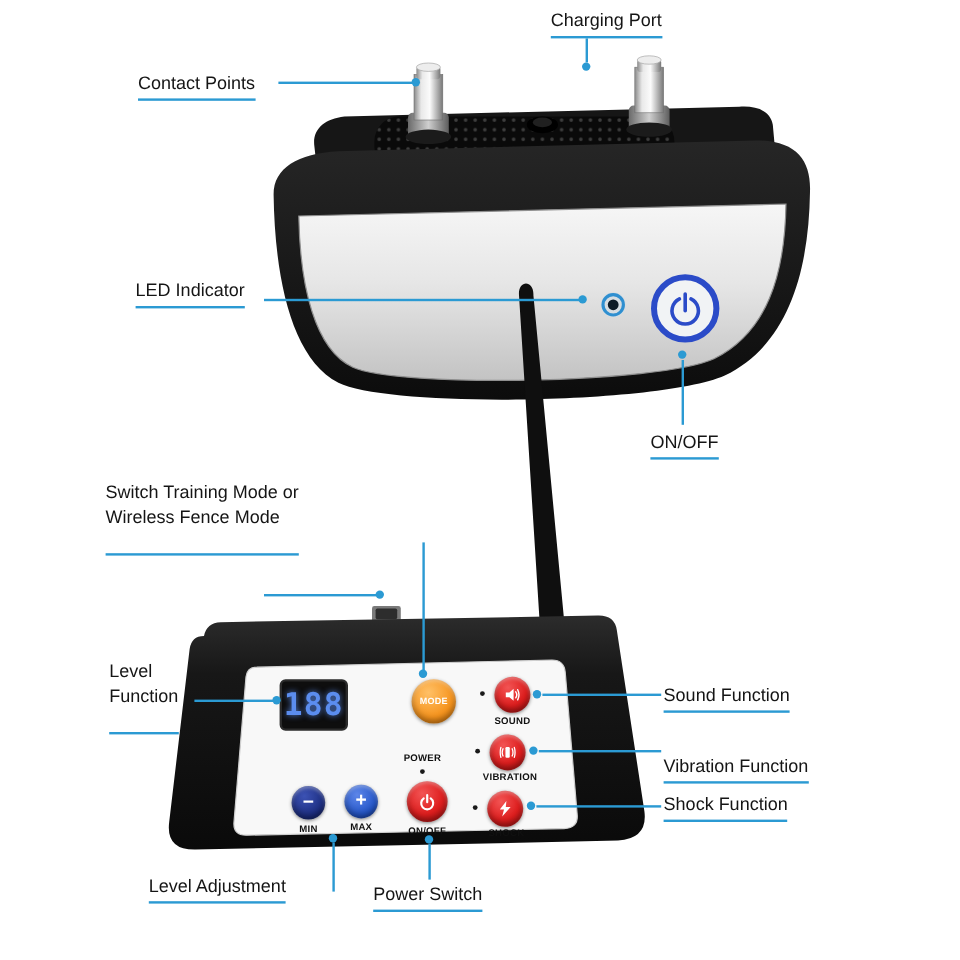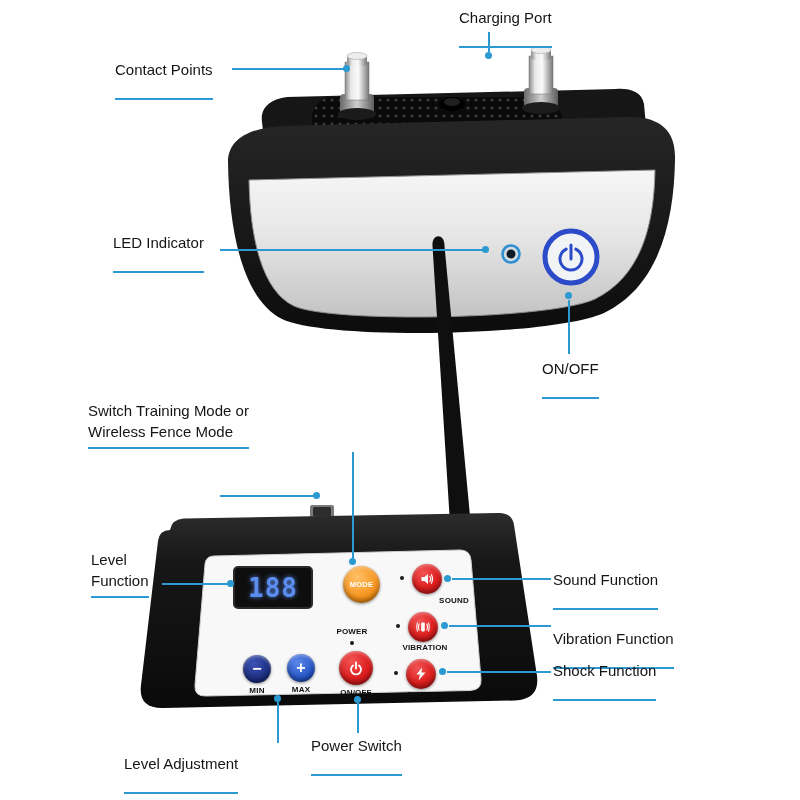--- a/index.html
+++ b/index.html
@@ -2,39 +2,39 @@
 <html style="--callout-blue: #2b9ad3; --label-text: #151515; --mode-orange: #f6941e; --button-red: #de1e1e; --min-navy: #1c2d80; --max-blue: #2355c9; --power-ring-blue: #2b4bc8; --display-digits: #5b8def;"><head>
 <meta charset="utf-8">
 <style>
   * { margin:0; padding:0; box-sizing:border-box; }
   html,body { background:#fff; }
   body { width:800px; height:800px; font-family:"Liberation Sans", sans-serif; }
   .stage { position:relative; width:800px; height:800px; background:#ffffff; overflow:hidden; }
   .art { position:absolute; left:0; top:0; }
 
   .label { position:absolute; color:var(--label-text,#151515); font-size:15px; line-height:21px; white-space:nowrap; }
-  .label .ul { display:inline-block; border-bottom:2px solid var(--callout-blue,#2b9ad3); padding-bottom:18px; }
-  .label.ul-block { border-bottom:2px solid var(--callout-blue,#2b9ad3); padding-bottom:5px; }
+  .label .ul { display:inline-block; border-bottom:2px solid var(--callout-blue,#2b9ad3); padding-bottom:2px; }
+  .label.ul-block { border-bottom:2px solid var(--callout-blue,#2b9ad3); padding-bottom:19px; }
 
   .hline, .vline { position:absolute; background:var(--callout-blue,#2b9ad3); }
   .hline { height:2px; } .vline { width:2px; }
   .dot { position:absolute; width:7px; height:7px; border-radius:50%; background:var(--callout-blue,#2b9ad3); }
 
   .btn { position:absolute; border-radius:50%; display:flex; align-items:center; justify-content:center; color:#fff;
          box-shadow: inset 0 -3px 5px rgba(0,0,0,.35), inset 0 2px 3px rgba(255,255,255,.35), 0 1px 3px rgba(0,0,0,.45); }
   .btn.red    { background: radial-gradient(circle at 38% 30%, #f25454, var(--button-red,#de1e1e) 55%, #9d0e0e); }
   .btn.orange { background: radial-gradient(circle at 38% 30%, #ffc066, var(--mode-orange,#f6941e) 60%, #c96e06);
                 font-weight:bold; font-size:7.5px; letter-spacing:.2px; }
   .btn.navy   { background: radial-gradient(circle at 38% 30%, #3c52b4, var(--min-navy,#1c2d80) 65%, #0e1a52); font-size:16px; font-weight:bold; }
   .btn.blue   { background: radial-gradient(circle at 38% 30%, #5d86e8, var(--max-blue,#2355c9) 65%, #143488); font-size:16px; font-weight:bold; }
 
   .panel-label { position:absolute; width:60px; text-align:center; font-size:8px; font-weight:bold; color:#101010; letter-spacing:.2px; }
   .ind-dot { position:absolute; width:4px; height:4px; border-radius:50%; background:#1a1a1a; }
 
-  .display { position:absolute; left:233px; top:566px; width:80px; height:43px; background:#0e0e0e;
+  .display { position:absolute; left:233px; top:566px; width:57px; height:43px; background:#0e0e0e;
              border:2px solid #2b2b2b; border-radius:5px; display:flex; align-items:center; justify-content:center; }
   .display span { font-family:"DejaVu Sans Mono", monospace; font-size:26px; font-weight:bold;
                   color:var(--display-digits,#5b8def); letter-spacing:1px; text-shadow:0 0 5px rgba(91,141,239,.9); }
 </style>
 </head>
 <body>
 
 <div class="stage">
 
   <svg class="art" width="800" height="800" viewBox="0 0 800 800">
@@ -140,21 +140,21 @@
   <div class="btn orange" style="left:343px; top:566px; width:37px; height:37px;">
     <span>MODE</span>
   </div>
 
   <div class="btn red" style="left:412px; top:564px; width:30px; height:30px;">
     <svg width="14" height="14" viewBox="0 0 14 14">
       <path d="M1.5 5 L4.5 5 L8 2 V12 L4.5 9 H1.5 Z" fill="#fff"></path>
       <path d="M9.8 4.5 Q11.6 7 9.8 9.5 M11.4 2.8 Q13.6 7 11.4 11.2" stroke="#fff" stroke-width="1.2" fill="none" stroke-linecap="round"></path>
     </svg>
   </div>
-  <div class="panel-label" style="left:409px; top:596px;text-align:right;">SOUND</div>
+  <div class="panel-label" style="left:397px; top:596px;">SOUND</div>
   <div class="ind-dot" style="left:400px; top:576px;"></div>
 
   <div class="btn red" style="left:408px; top:612px; width:30px; height:30px;">
     <svg width="14" height="14" viewBox="0 0 14 14">
       <rect x="5.2" y="2.5" width="3.6" height="9" rx="1" fill="#fff"></rect>
       <path d="M3.2 4 Q1.8 7 3.2 10 M1.4 2.8 Q0.2 7 1.4 11.2 M10.8 4 Q12.2 7 10.8 10 M12.6 2.8 Q13.8 7 12.6 11.2" stroke="#fff" stroke-width="1.1" fill="none" stroke-linecap="round"></path>
     </svg>
   </div>
   <div class="panel-label" style="left:395px; top:643px;">VIBRATION</div>
   <div class="ind-dot" style="left:396px; top:624px;"></div>
@@ -240,21 +240,21 @@
   </div>
   <div class="hline" style="left:449px; top:625px; width:102px;"></div>
   <div class="dot" style="left:441px; top:622px;"></div>
 
   <div class="label" style="left:553px; top:660px;">
     <span class="ul">Shock Function</span>
   </div>
   <div class="hline" style="left:447px; top:671px; width:104px;"></div>
   <div class="dot" style="left:439px; top:668px;"></div>
 
-  <div class="label" style="left:124px; top:728px;margin-top:25px;">
+  <div class="label" style="left:124px; top:728px;">
     <span class="ul">Level Adjustment</span>
   </div>
   <div class="vline" style="left:277px; top:702px; height:41px;"></div>
   <div class="dot" style="left:274px; top:695px;"></div>
 
   <div class="label" style="left:311px; top:735px;">
     <span class="ul">Power Switch</span>
   </div>
   <div class="vline" style="left:357px; top:703px; height:30px;"></div>
   <div class="dot" style="left:354px; top:696px;"></div>

